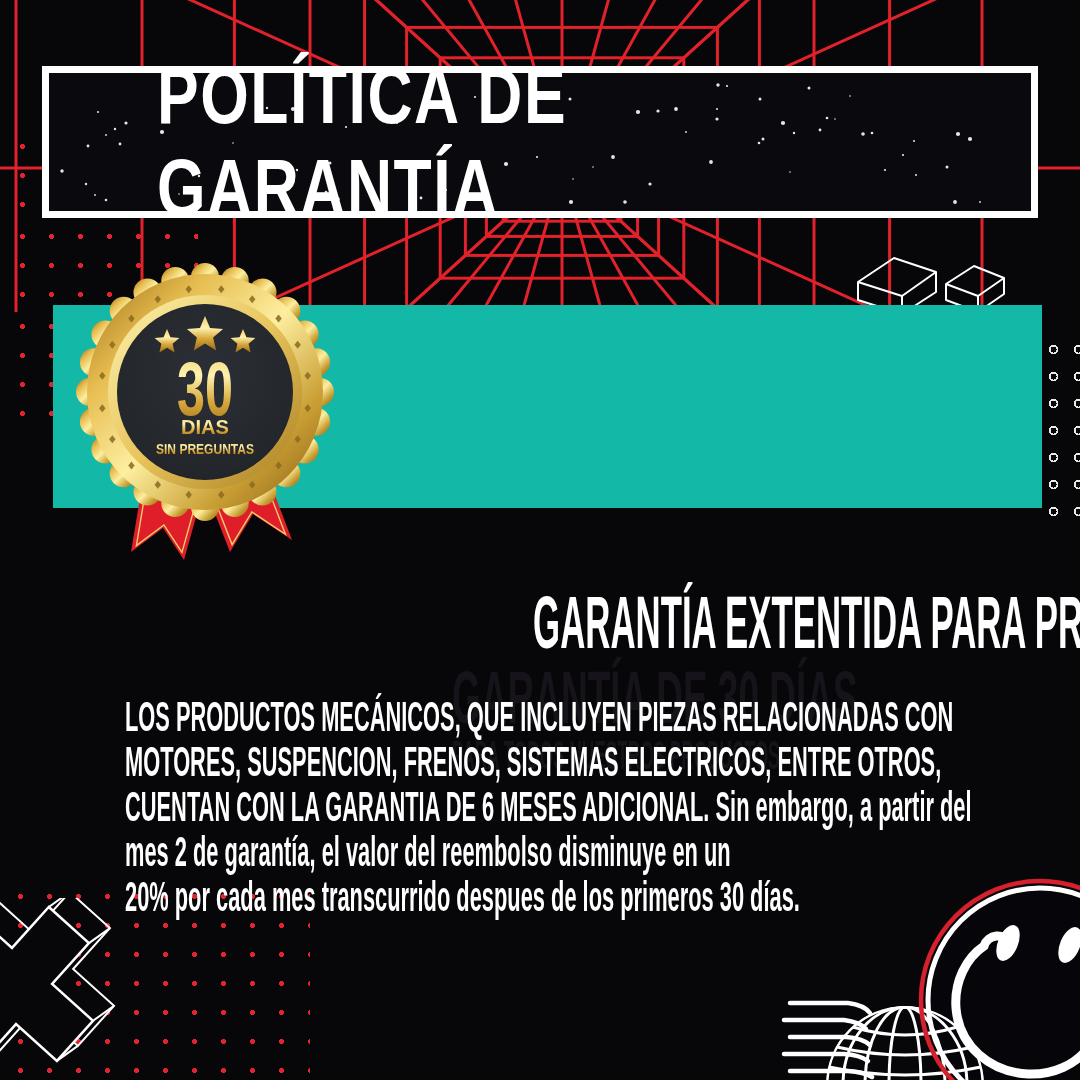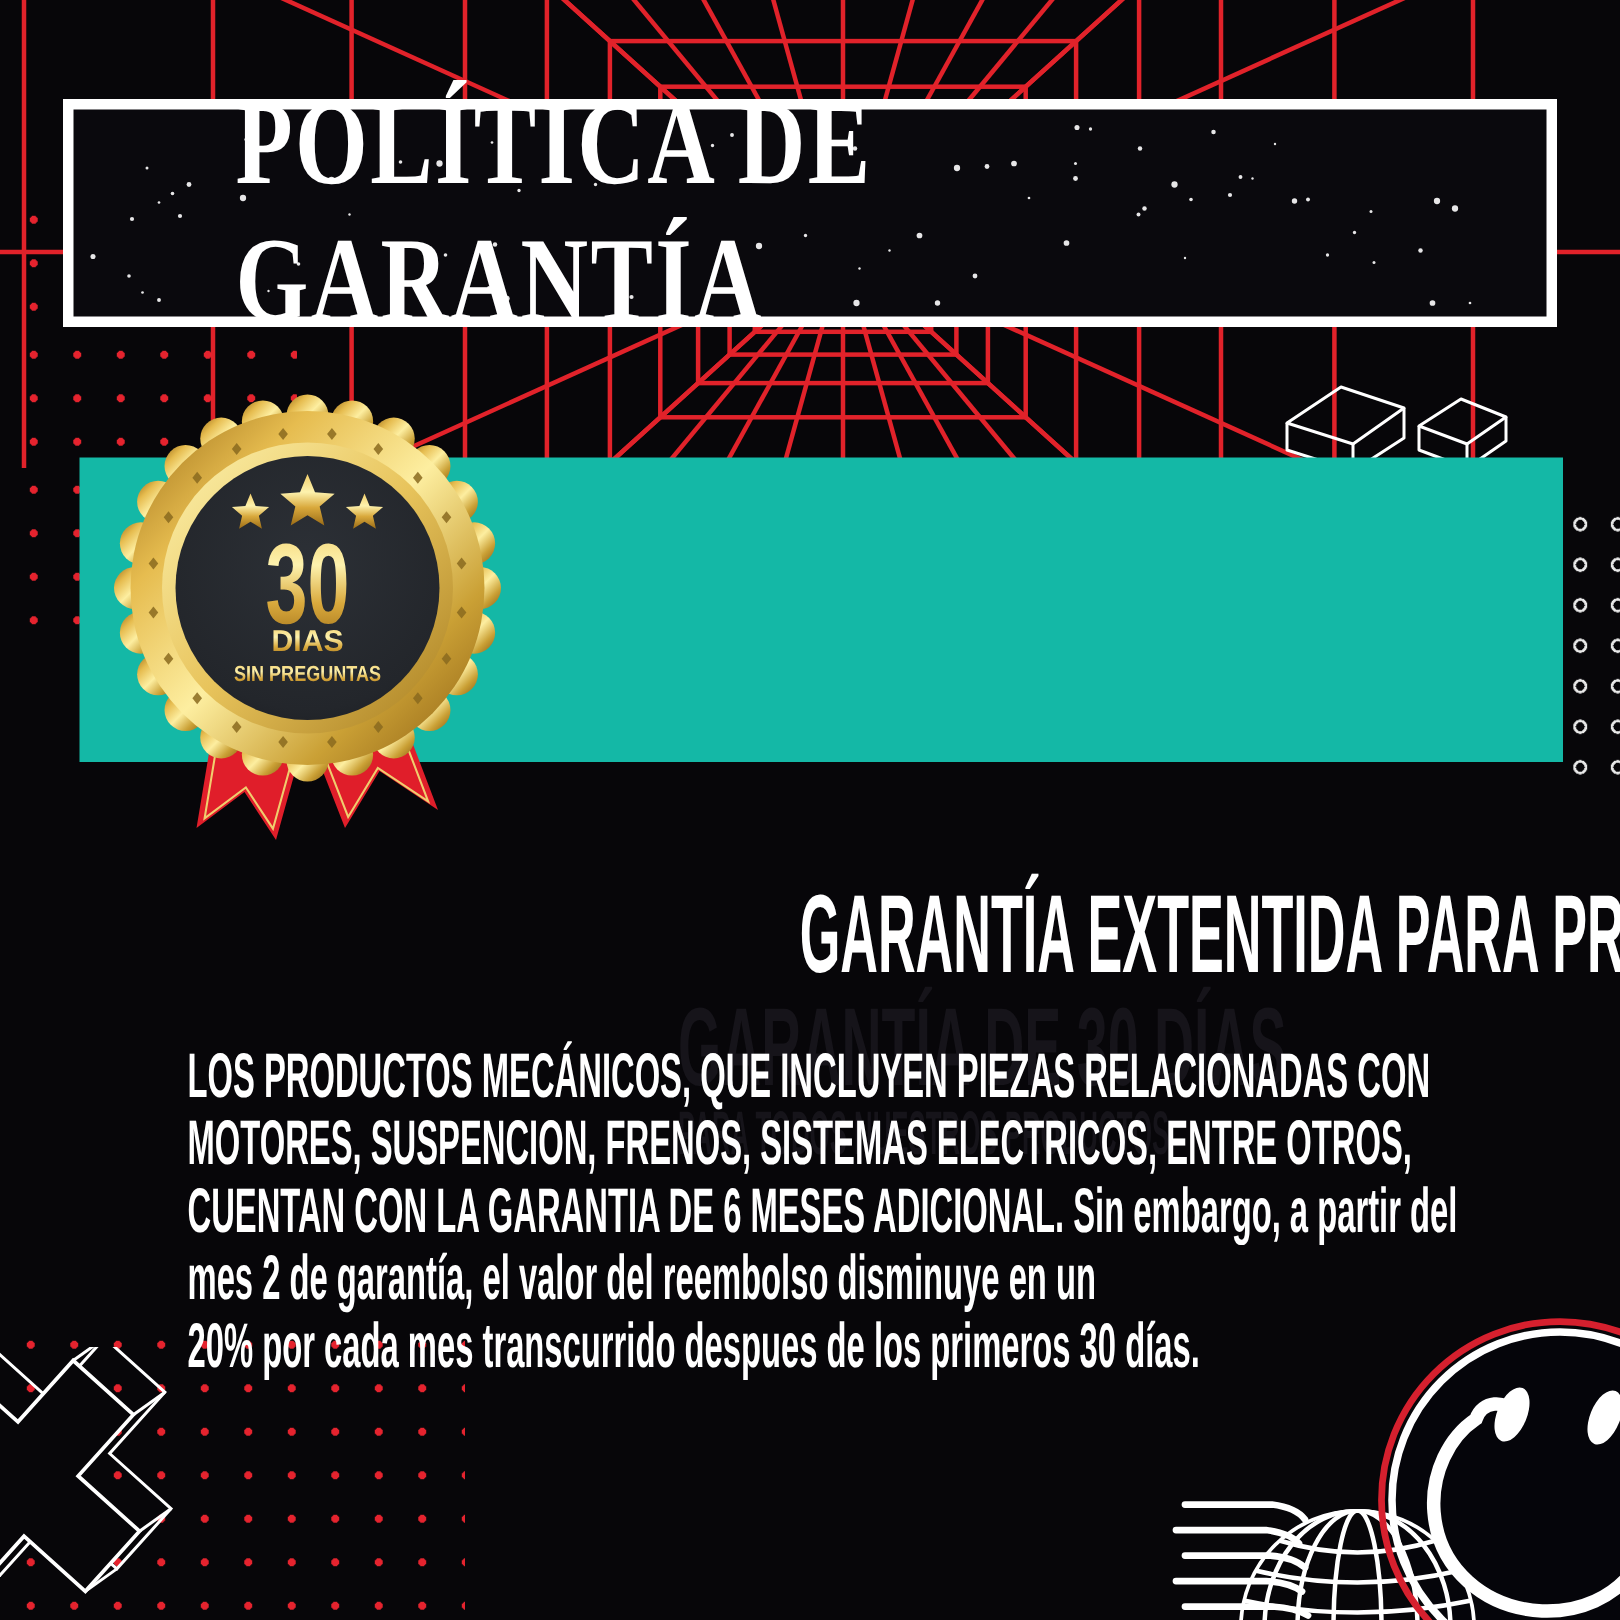--- a/index.html
+++ b/index.html
@@ -25,21 +25,21 @@
   .banner-line{position:absolute;color:#16141a;font-weight:bold;}
   #banner-title{left:399px;top:356px;font-size:74px;line-height:74px;}
   #banner-title .cond{transform:scaleX(.5);}
   #banner-sub{left:399px;top:428px;font-size:41px;line-height:44px;}
   #banner-sub .cond{transform:scaleX(.42);}
 
   #badge{left:34px;top:252px;z-index:5;}
   #badge text{font-family:"Liberation Sans",sans-serif;font-weight:bold;}
 
   #title-box{left:42px;top:66px;width:996px;height:152px;background:#0a090d;border:7px solid #ffffff;
-             box-sizing:border-box;z-index:6;display:flex;align-items:center;justify-content:center;font-family:Liberation Serif, serif;}
+             box-sizing:border-box;z-index:6;display:flex;align-items:center;justify-content:center;}
   #speckles{position:absolute;left:0;top:0;}
   #page-title{color:#ffffff;font-weight:bold;font-size:80px;letter-spacing:2px;transform:scaleX(.78);
               position:relative;z-index:2;}
 
   #section-heading{left:0;top:586px;width:1080px;text-align:center;color:#ffffff;font-weight:bold;
                    font-size:74px;line-height:74px;z-index:6;}
   #section-heading .condc{transform:scaleX(.47);}
   #body-copy{left:125px;top:694px;z-index:6;color:#ffffff;font-weight:bold;font-size:42px;line-height:45px;}
   #body-copy .cond{transform:scaleX(.52);}
 </style>

